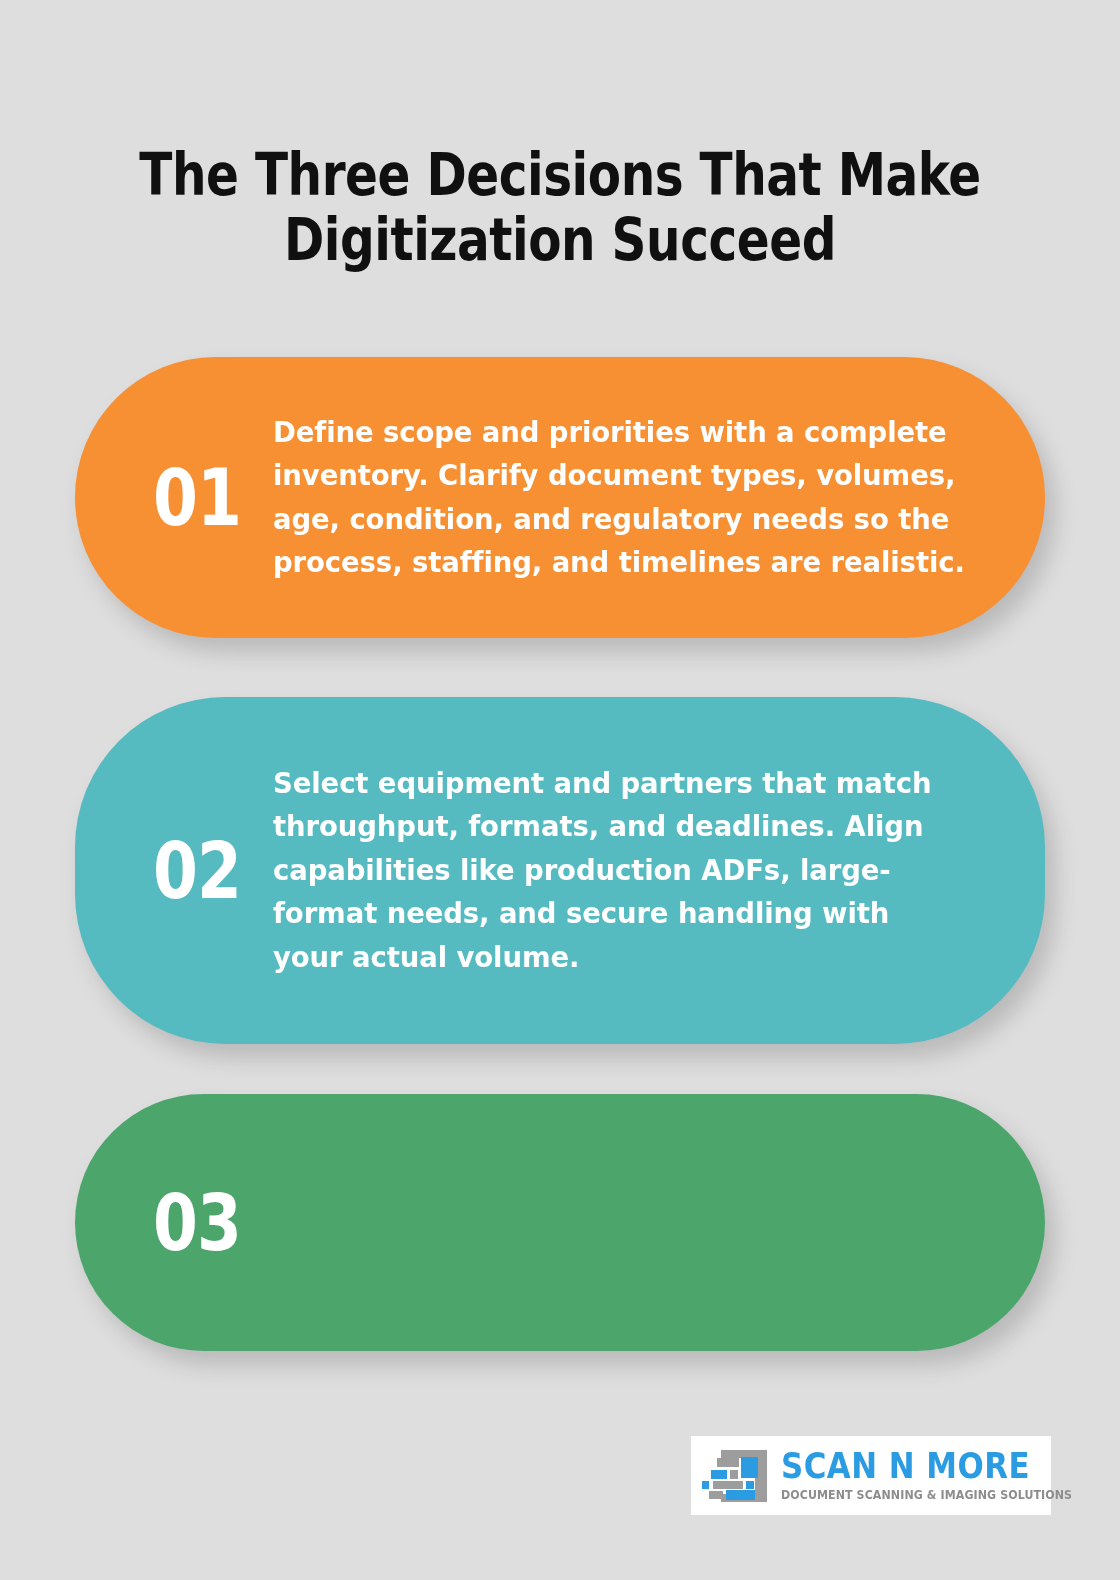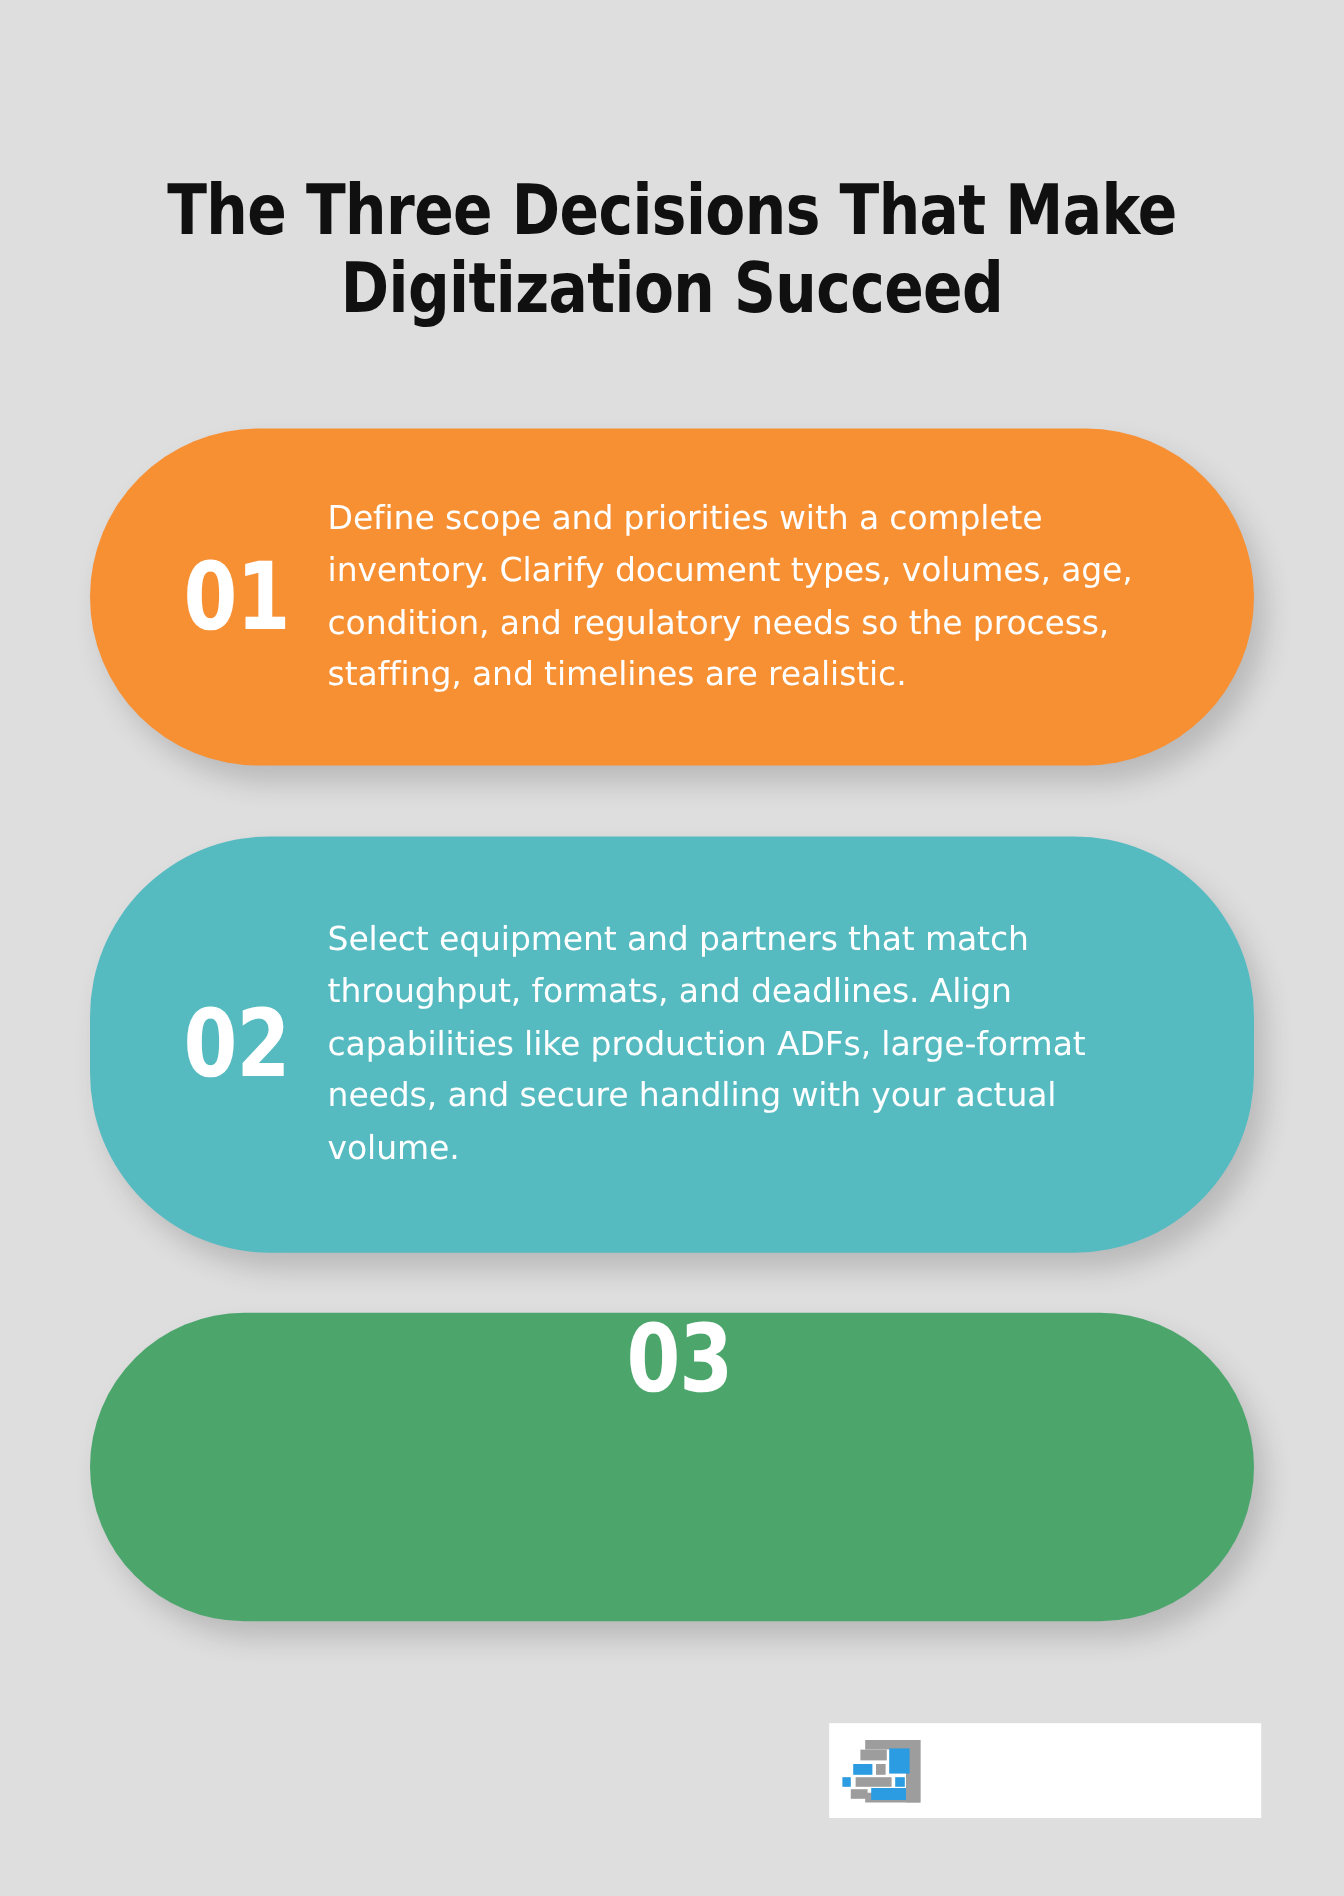--- a/index.html
+++ b/index.html
@@ -46,40 +46,40 @@
     width: 970px;
     box-sizing: border-box;
     display: flex;
     align-items: center;
     border-radius: 150px;
     box-shadow: 10px 14px 22px rgba(60,60,60,0.22);
     padding: 0 34px 0 46px;
   }
   .card--1 { top: 357px; height: 281px; background: #f78f33; }
   .card--2 { top: 697px; height: 347px; background: #55bbc1; }
-  .card--3 { top: 1094px; height: 257px; background: #4ca66c; flex-direction: column; }
+  .card--3 { top: 1094px; height: 257px; background: #4ca66c; }
 
   .card-number {
     flex: 0 0 auto;
     width: 152px;
     text-align: center;
     font-family: "DejaVu Sans Condensed", "Liberation Sans Narrow", "Liberation Sans", sans-serif;
     font-weight: 700;
     font-size: 78px;
     line-height: 1;
     color: #ffffff;
     letter-spacing: -1px;
     transform: scaleX(0.92);
   }
 
   .card-text {
     flex: 1 1 auto;
     color: #ffffff;
     font-family: "DejaVu Sans", sans-serif;
-    font-weight: 400;
+    font-weight: 700;
     font-size: 27.5px;
     line-height: 1.58;
     letter-spacing: -0.1px;
     padding-right: 44px;
   }
 
   
   .logo {
     position: absolute;
     left: 691px;
@@ -167,13 +167,17 @@
       <rect x="40" y="11" width="17" height="21" fill="#2b9ce2"></rect>
       <rect x="10" y="24" width="16" height="9" fill="#2b9ce2"></rect>
       <rect x="29" y="24" width="8" height="9" fill="#9d9d9d"></rect>
       <rect x="1" y="35" width="7" height="8" fill="#2b9ce2"></rect>
       <rect x="12" y="35" width="30" height="8" fill="#9d9d9d"></rect>
       <rect x="45" y="35" width="8" height="8" fill="#2b9ce2"></rect>
       <rect x="8" y="45" width="14" height="8" fill="#9d9d9d"></rect>
       <rect x="25" y="44" width="29" height="10" fill="#2b9ce2"></rect>
     </svg>
   </div>
+  <div class="logo-words">
+    <div class="logo-name">SCAN N MORE</div>
+    <div class="logo-tagline">DOCUMENT SCANNING &amp; IMAGING SOLUTIONS</div>
+  </div>
 </div>
 
 </body></html>

